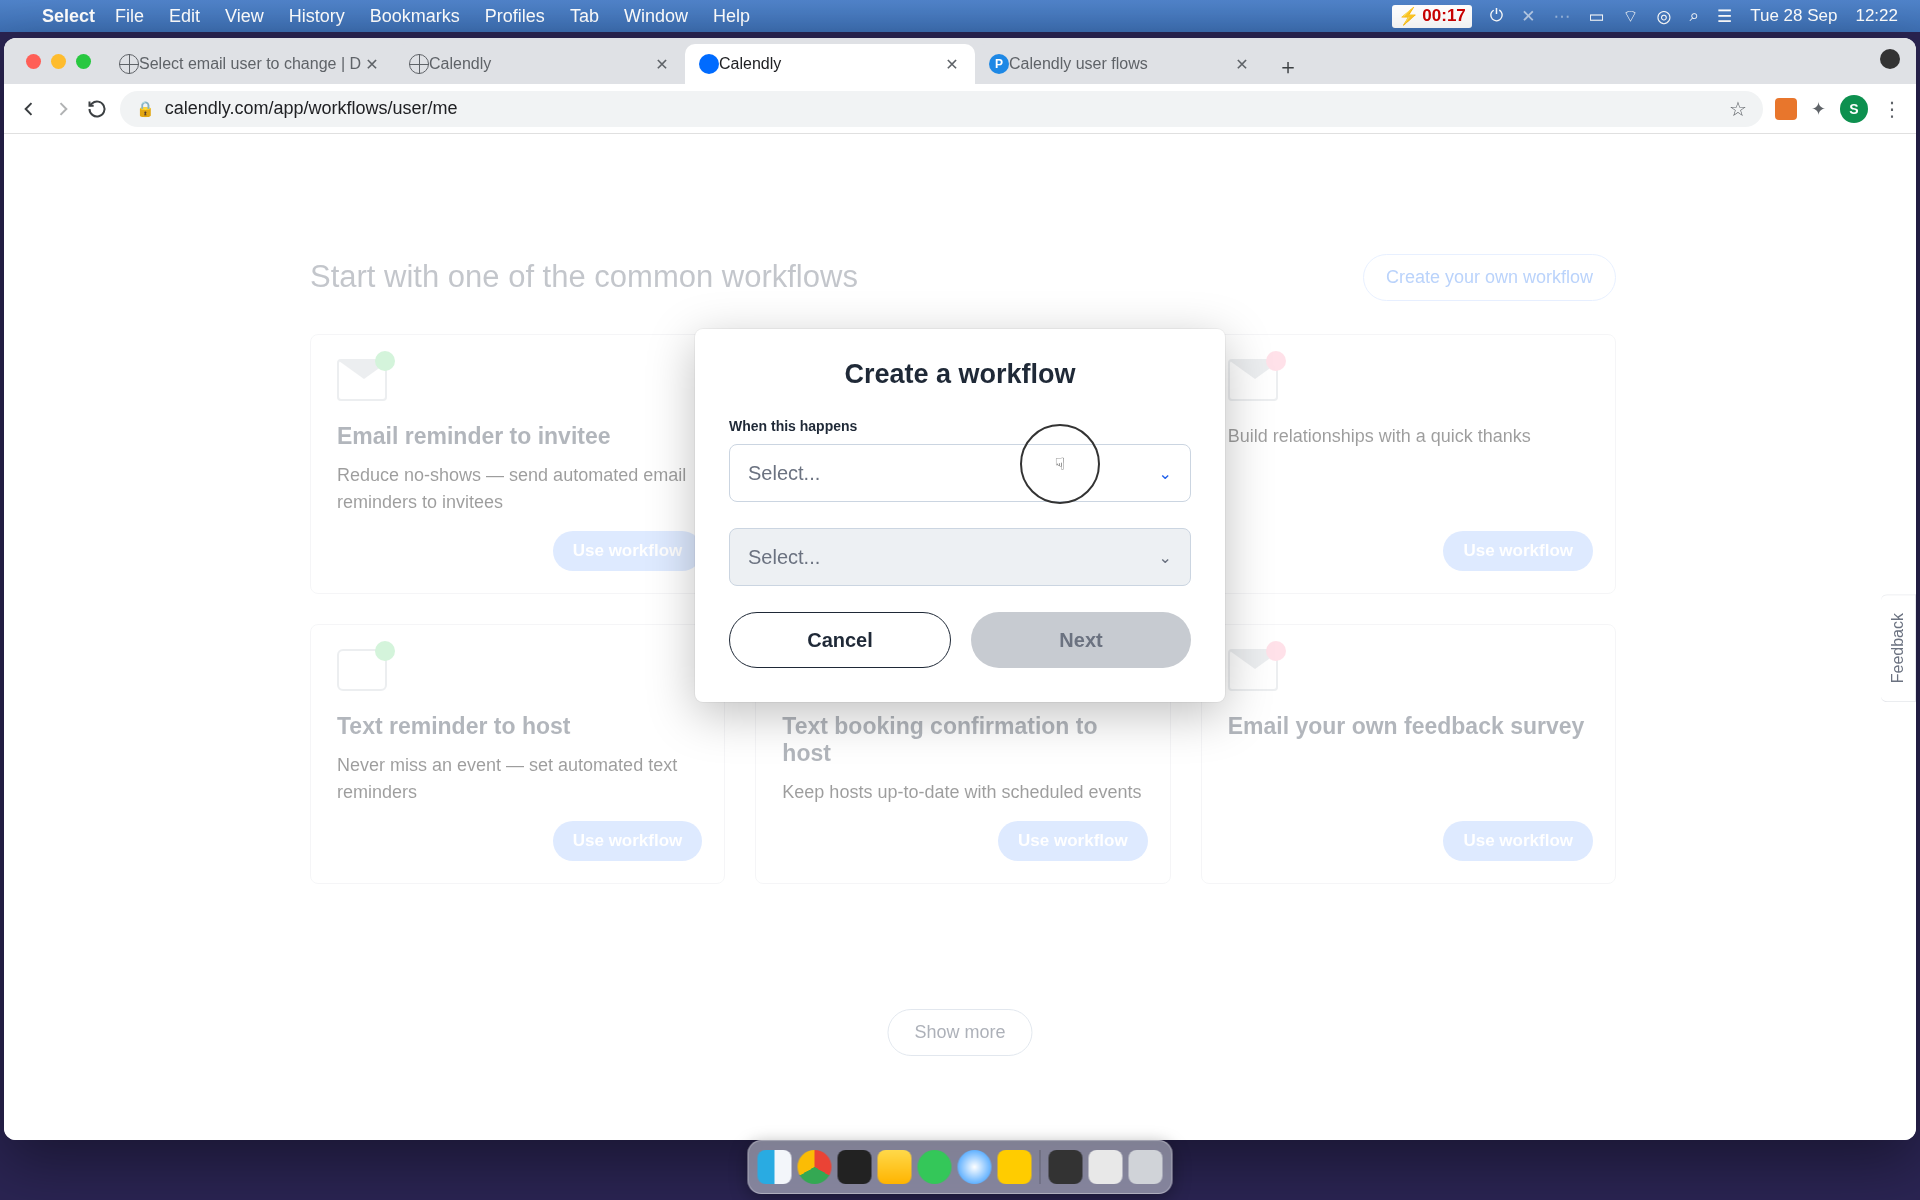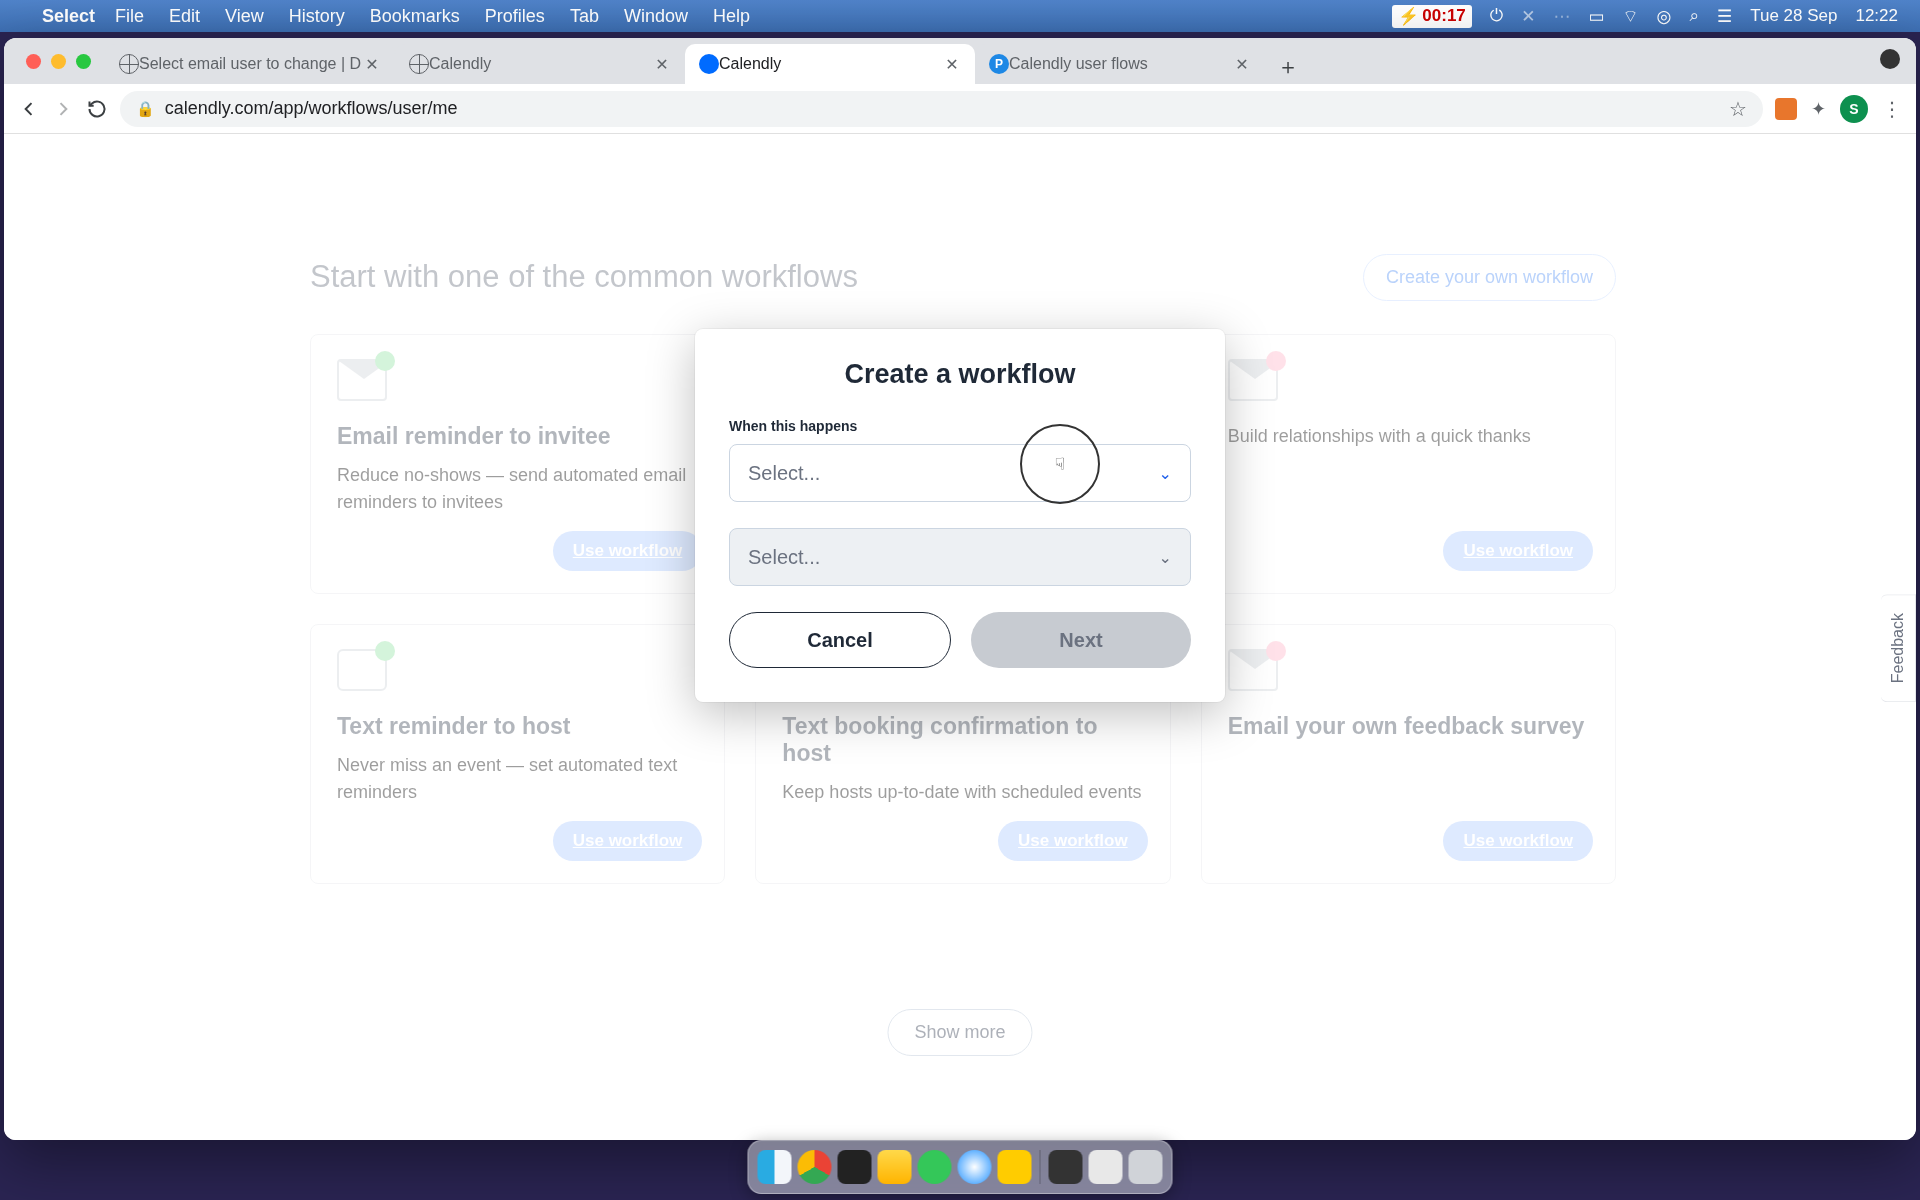--- a/index.html
+++ b/index.html
@@ -125,21 +125,21 @@
   .card .ico .badge {
     position:absolute; right:-10px; top:-10px; width:20px; height:20px;
     border-radius:50%;
   }
   .b-green{background:#8fe3a2;} .b-blue{background:#8cc8ff;} .b-pink{background:#ffb3c6;}
   .card h3 { font-size:23px; color:#374151; font-weight:700; margin-bottom:12px; }
   .card p  { font-size:18px; color:#000000; line-height:1.5; }
   .card .use {
     position:absolute; right:22px; bottom:22px;
     background:#a9c9ff; color:#fff; padding:10px 20px; border-radius:22px;
-    font-size:17px; font-weight:600;text-decoration:underline;
+    font-size:17px; font-weight:600;
   }
 
   .showmore {
     position:absolute; left:50%; top:875px; transform:translateX(-50%);
     border:1px solid #cbd5e1; color:#6b7280; background:#fff;
     padding:12px 26px; border-radius:26px; font-size:18px; opacity:.55;
   }
 
   .feedback-tab {
     position:absolute; right:0; top:460px;

